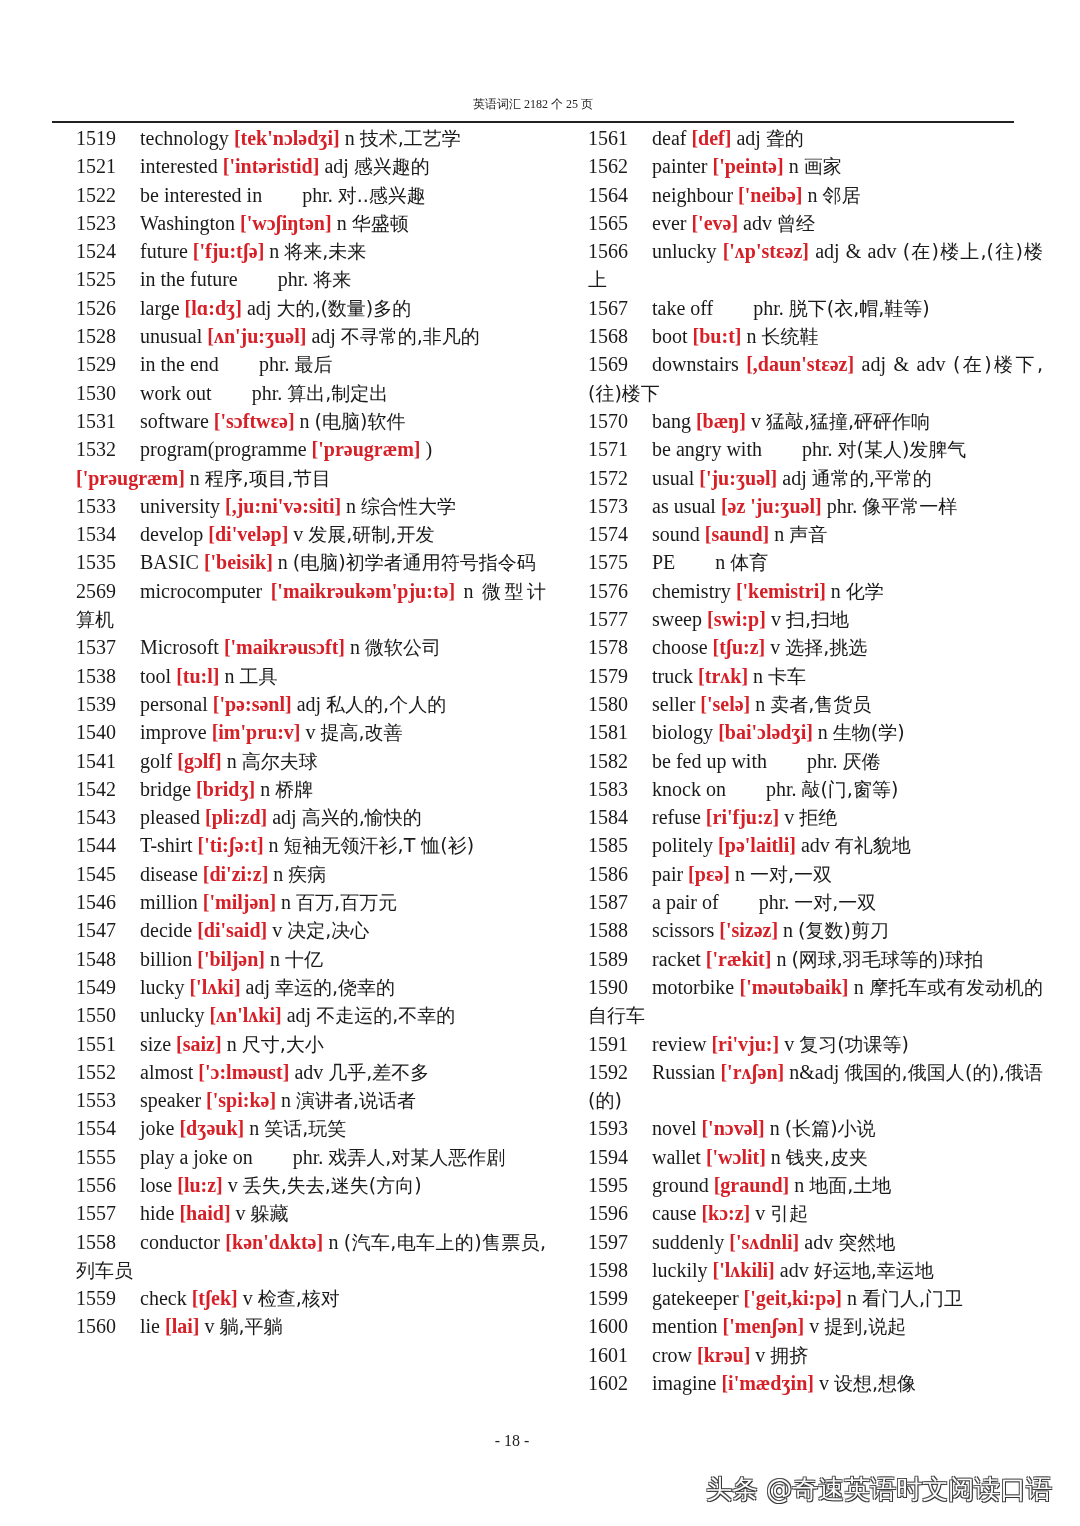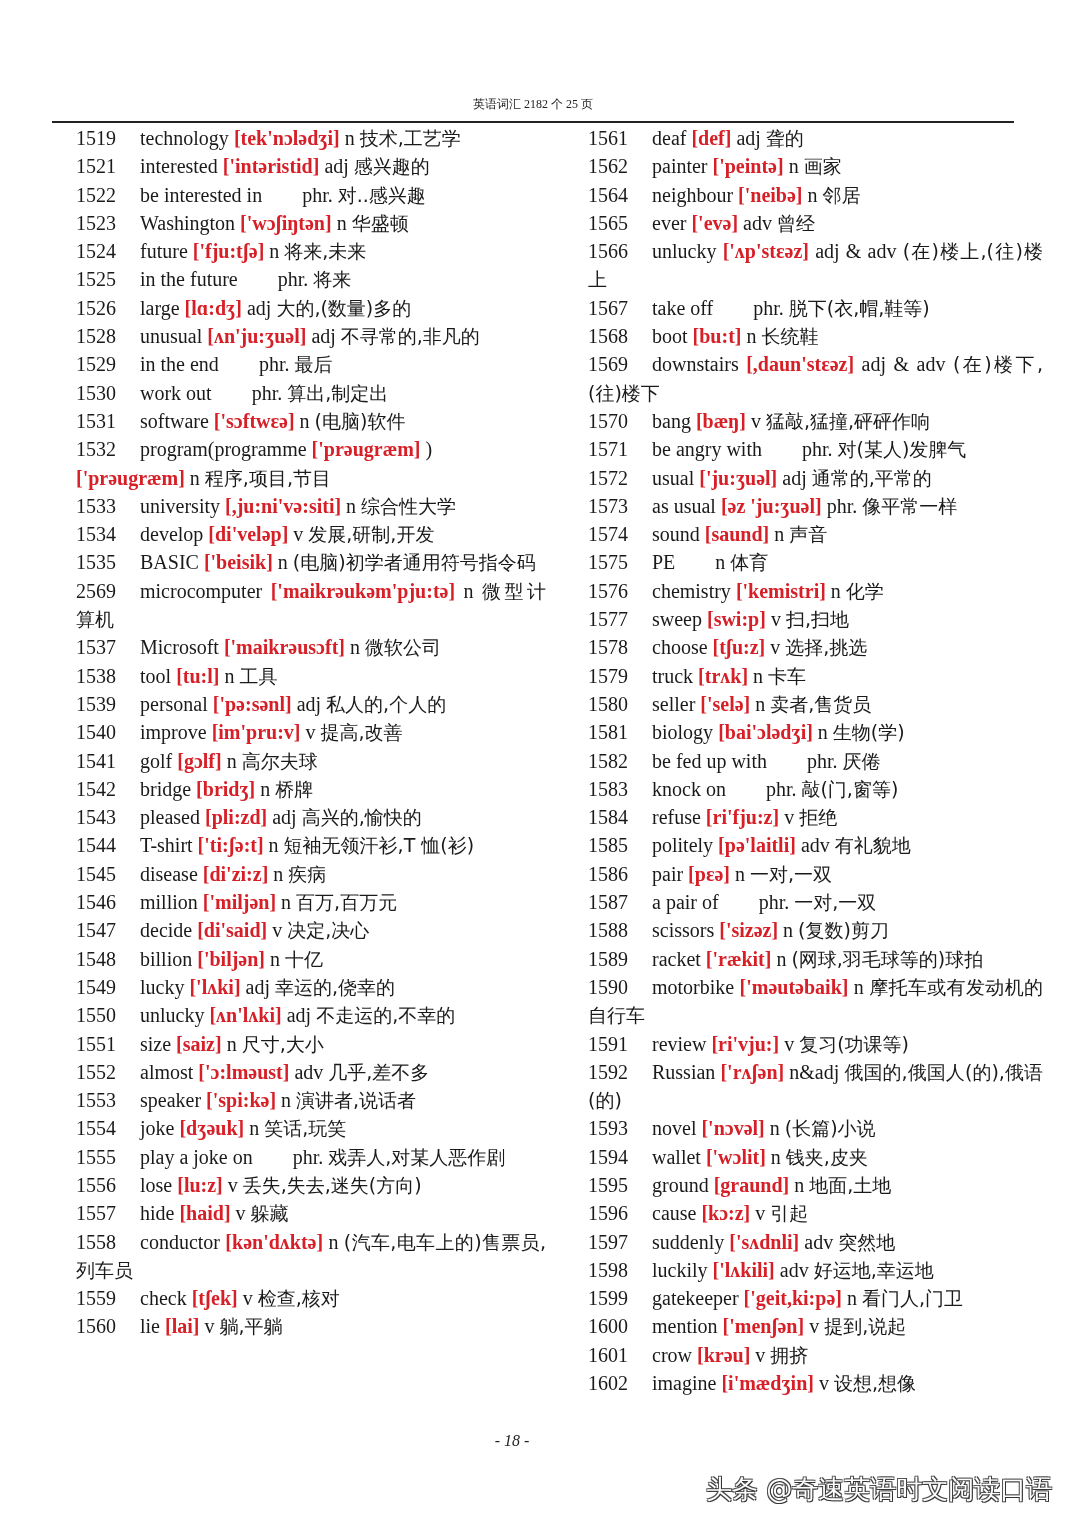--- a/index.html
+++ b/index.html
@@ -24,21 +24,21 @@
     .entry {
       font-size: 20px; line-height: 28.3px; white-space: normal;
       text-align: justify; text-align-last: left;
     }
     .num { display: inline-block; width: 64px; }
     .ipa { color: #d61f26; font-weight: bold; }
     .pos { }
     .cn { font-family: "DejaVu Sans", sans-serif; font-size: 19px; }
     .page-num {
       position: absolute; top: 1432px; left: 0; width: 1024px;
-      text-align: center; font-size: 16px; color: #222; font-style: italic;
+      text-align: center; font-size: 16px; color: #222;
     }
     .watermark {
       position: absolute; top: 1472px; left: 694px;
       font-family: "DejaVu Sans", sans-serif; font-size: 26px;
       color: #ffffff; letter-spacing: 0px;
       text-shadow: 1px 1px 0 #333, -1px -1px 0 #555, 1px -1px 0 #444, -1px 1px 0 #444;
       margin-left: 12px;
     }
   </style>
 </head>

